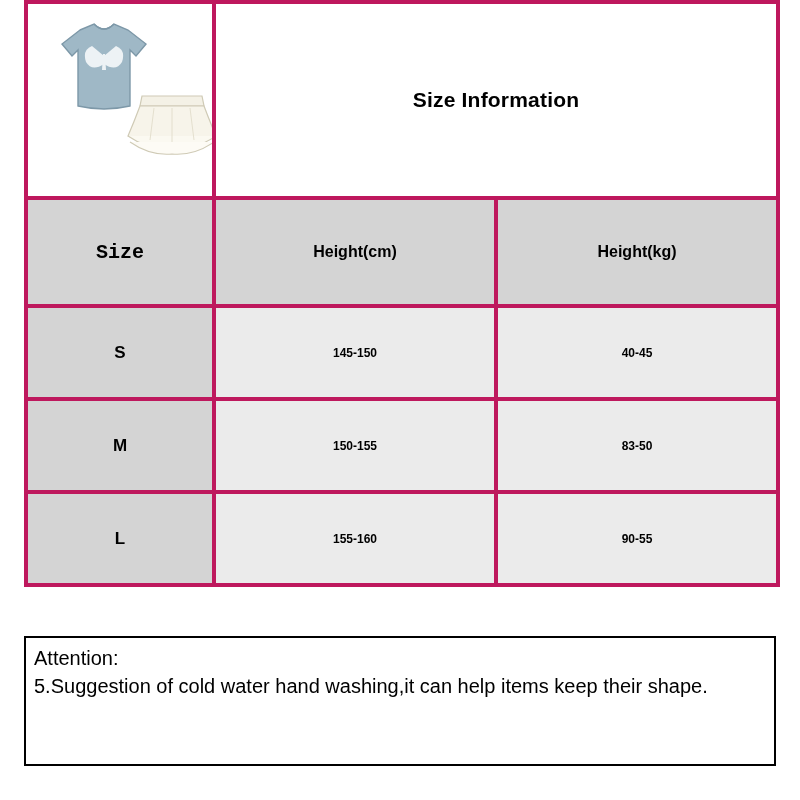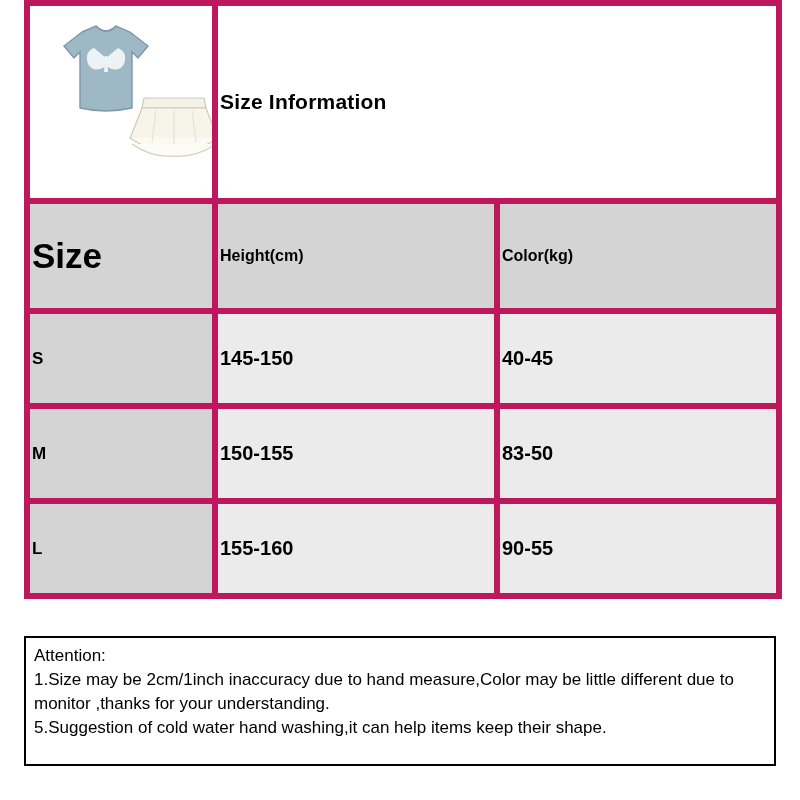--- a/index.html
+++ b/index.html
@@ -25,22 +25,22 @@
   .size-table {
     position: absolute;
     left: 24px;
     top: 0px;
     width: 752px;
     border-collapse: collapse;
     table-layout: fixed;
   }
 
   .size-table td {
-    border: 6px solid #be185d;
-    text-align: left;
+    border: 4px solid #be185d;
+    text-align: center;
     vertical-align: middle;
     padding: 2px;
   }
 
   
   .col-size  { width: 188px; }
   .col-h     { width: 282px; }
   .col-w     { width: 282px; }
 
   
@@ -58,29 +58,30 @@
     font-weight: bold;
     letter-spacing: 0.2px;
   }
 
   .row-head td {
     height: 100px;
     background: #d4d4d4;
     font-weight: bold;
   }
   .head-size {
-    font-size: 35px;
+    font-size: 20px;
+    font-family: Liberation Mono, monospace;
   }
   .head-col {
     font-size: 16px;
   }
 
   .row-data td {
     height: 85px;
-    font-size: 20px;
+    font-size: 12px;
     font-weight: bold;
     background: #ebebeb;
   }
   .row-data td.cell-size {
     background: #d4d4d4;
     font-size: 17px;
   }
 
   
   .art {
@@ -108,21 +109,21 @@
     position: absolute;
     left: 24px;
     top: 636px;
     width: 752px;
     height: 130px;
     box-sizing: border-box;
     border: 2px solid #000000;
     border-top: 2px solid #000000;
     background: #ffffff;
     padding: 6px 8px 4px 8px;
-    font-size: 17px;
+    font-size: 20px;
     line-height: 1.42;
   }
   .attention .ln {
     white-space: normal;
   }
 
   .green-dot {
     position: absolute;
     left: 211px;
     top: 0px;
@@ -170,21 +171,21 @@
               </g>
             </svg>
           </div>
         </td>
         <td class="title-cell" colspan="2">Size Information</td>
       </tr>
 
       <tr class="row-head">
         <td class="head-size">Size</td>
         <td class="head-col">Height(cm)</td>
-        <td class="head-col">Color(kg)</td>
+        <td class="head-col">Height(kg)</td>
       </tr>
 
       <tr class="row-data">
         <td class="cell-size">S</td>
         <td>145-150</td>
         <td>40-45</td>
       </tr>
 
       <tr class="row-data">
         <td class="cell-size">M</td>
@@ -196,17 +197,16 @@
         <td class="cell-size">L</td>
         <td>155-160</td>
         <td>90-55</td>
       </tr>
 
     </tbody>
   </table>
 
   <div class="attention">
     <div class="ln">Attention:</div>
-    <div class="ln">1.Size may be 2cm/1inch inaccuracy due to hand measure,Color may be little different due to monitor ,thanks for your understanding.</div>
     <div class="ln">5.Suggestion of cold water hand washing,it can help items keep their shape.</div>
   </div>
 
 </div>
 
 </body></html>

